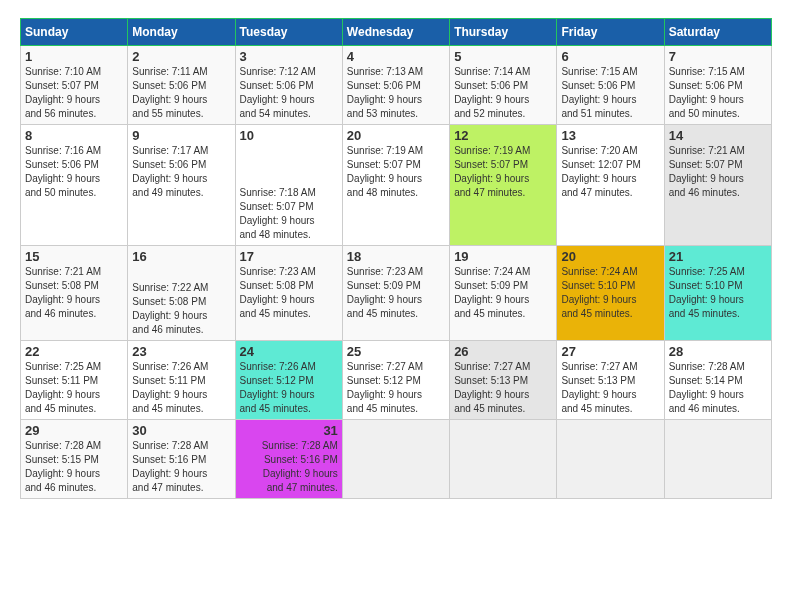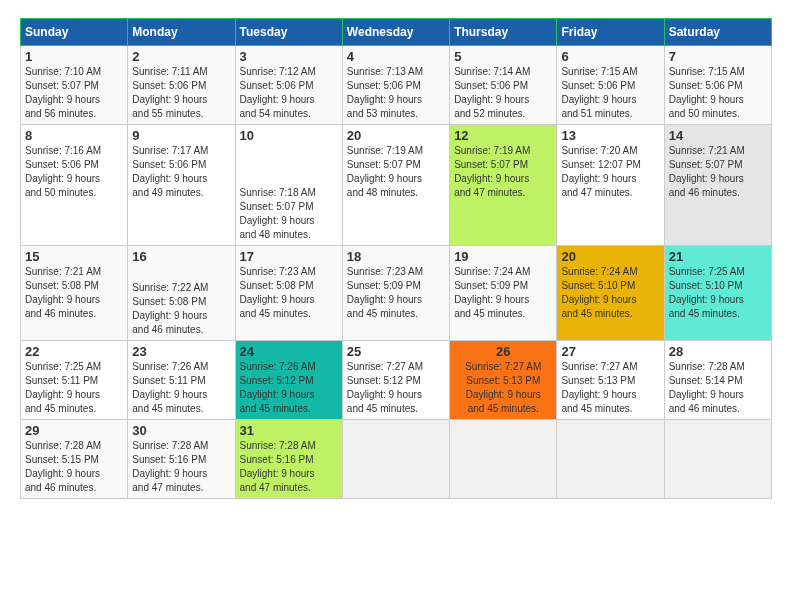--- a/index.html
+++ b/index.html
@@ -269,35 +269,35 @@
 Daylight: 9 hours
 and 45 minutes.</div>
           </td>
           <td style="background: rgb(255, 255, 255);">
             <span class="day-number">23</span>
             <div class="day-info" style="white-space: pre-line;">Sunrise: 7:26 AM
 Sunset: 5:11 PM
 Daylight: 9 hours
 and 45 minutes.</div>
           </td>
-          <td style="background: #14b8a6;">
+          <td style="background: #5eead4;">
             <span class="day-number">24</span>
             <div class="day-info" style="white-space: pre-line;">Sunrise: 7:26 AM
 Sunset: 5:12 PM
 Daylight: 9 hours
 and 45 minutes.</div>
           </td>
           <td style="background: rgb(255, 255, 255);">
             <span class="day-number">25</span>
             <div class="day-info" style="white-space: pre-line;">Sunrise: 7:27 AM
 Sunset: 5:12 PM
 Daylight: 9 hours
 and 45 minutes.</div>
           </td>
-          <td style="background: #f97316; text-align: center;">
+          <td style="background: #e5e5e5;">
             <span class="day-number">26</span>
             <div class="day-info" style="white-space: pre-line;">Sunrise: 7:27 AM
 Sunset: 5:13 PM
 Daylight: 9 hours
 and 45 minutes.</div>
           </td>
           <td style="background: rgb(255, 255, 255);">
             <span class="day-number">27</span>
             <div class="day-info" style="white-space: pre-line;">Sunrise: 7:27 AM
 Sunset: 5:13 PM
@@ -320,21 +320,21 @@
 Daylight: 9 hours
 and 46 minutes.</div>
           </td>
           <td style="background: rgb(249, 249, 249);">
             <span class="day-number">30</span>
             <div class="day-info" style="white-space: pre-line;">Sunrise: 7:28 AM
 Sunset: 5:16 PM
 Daylight: 9 hours
 and 47 minutes.</div>
           </td>
-          <td style="background: #bef264;">
+          <td style="background: #d946ef; text-align: right;">
             <span class="day-number">31</span>
             <div class="day-info" style="white-space: pre-line;">Sunrise: 7:28 AM
 Sunset: 5:16 PM
 Daylight: 9 hours
 and 47 minutes.</div>
           </td>
           <td class="empty-cell"></td>
           <td class="empty-cell"></td>
           <td class="empty-cell"></td>
           <td class="empty-cell"></td>

